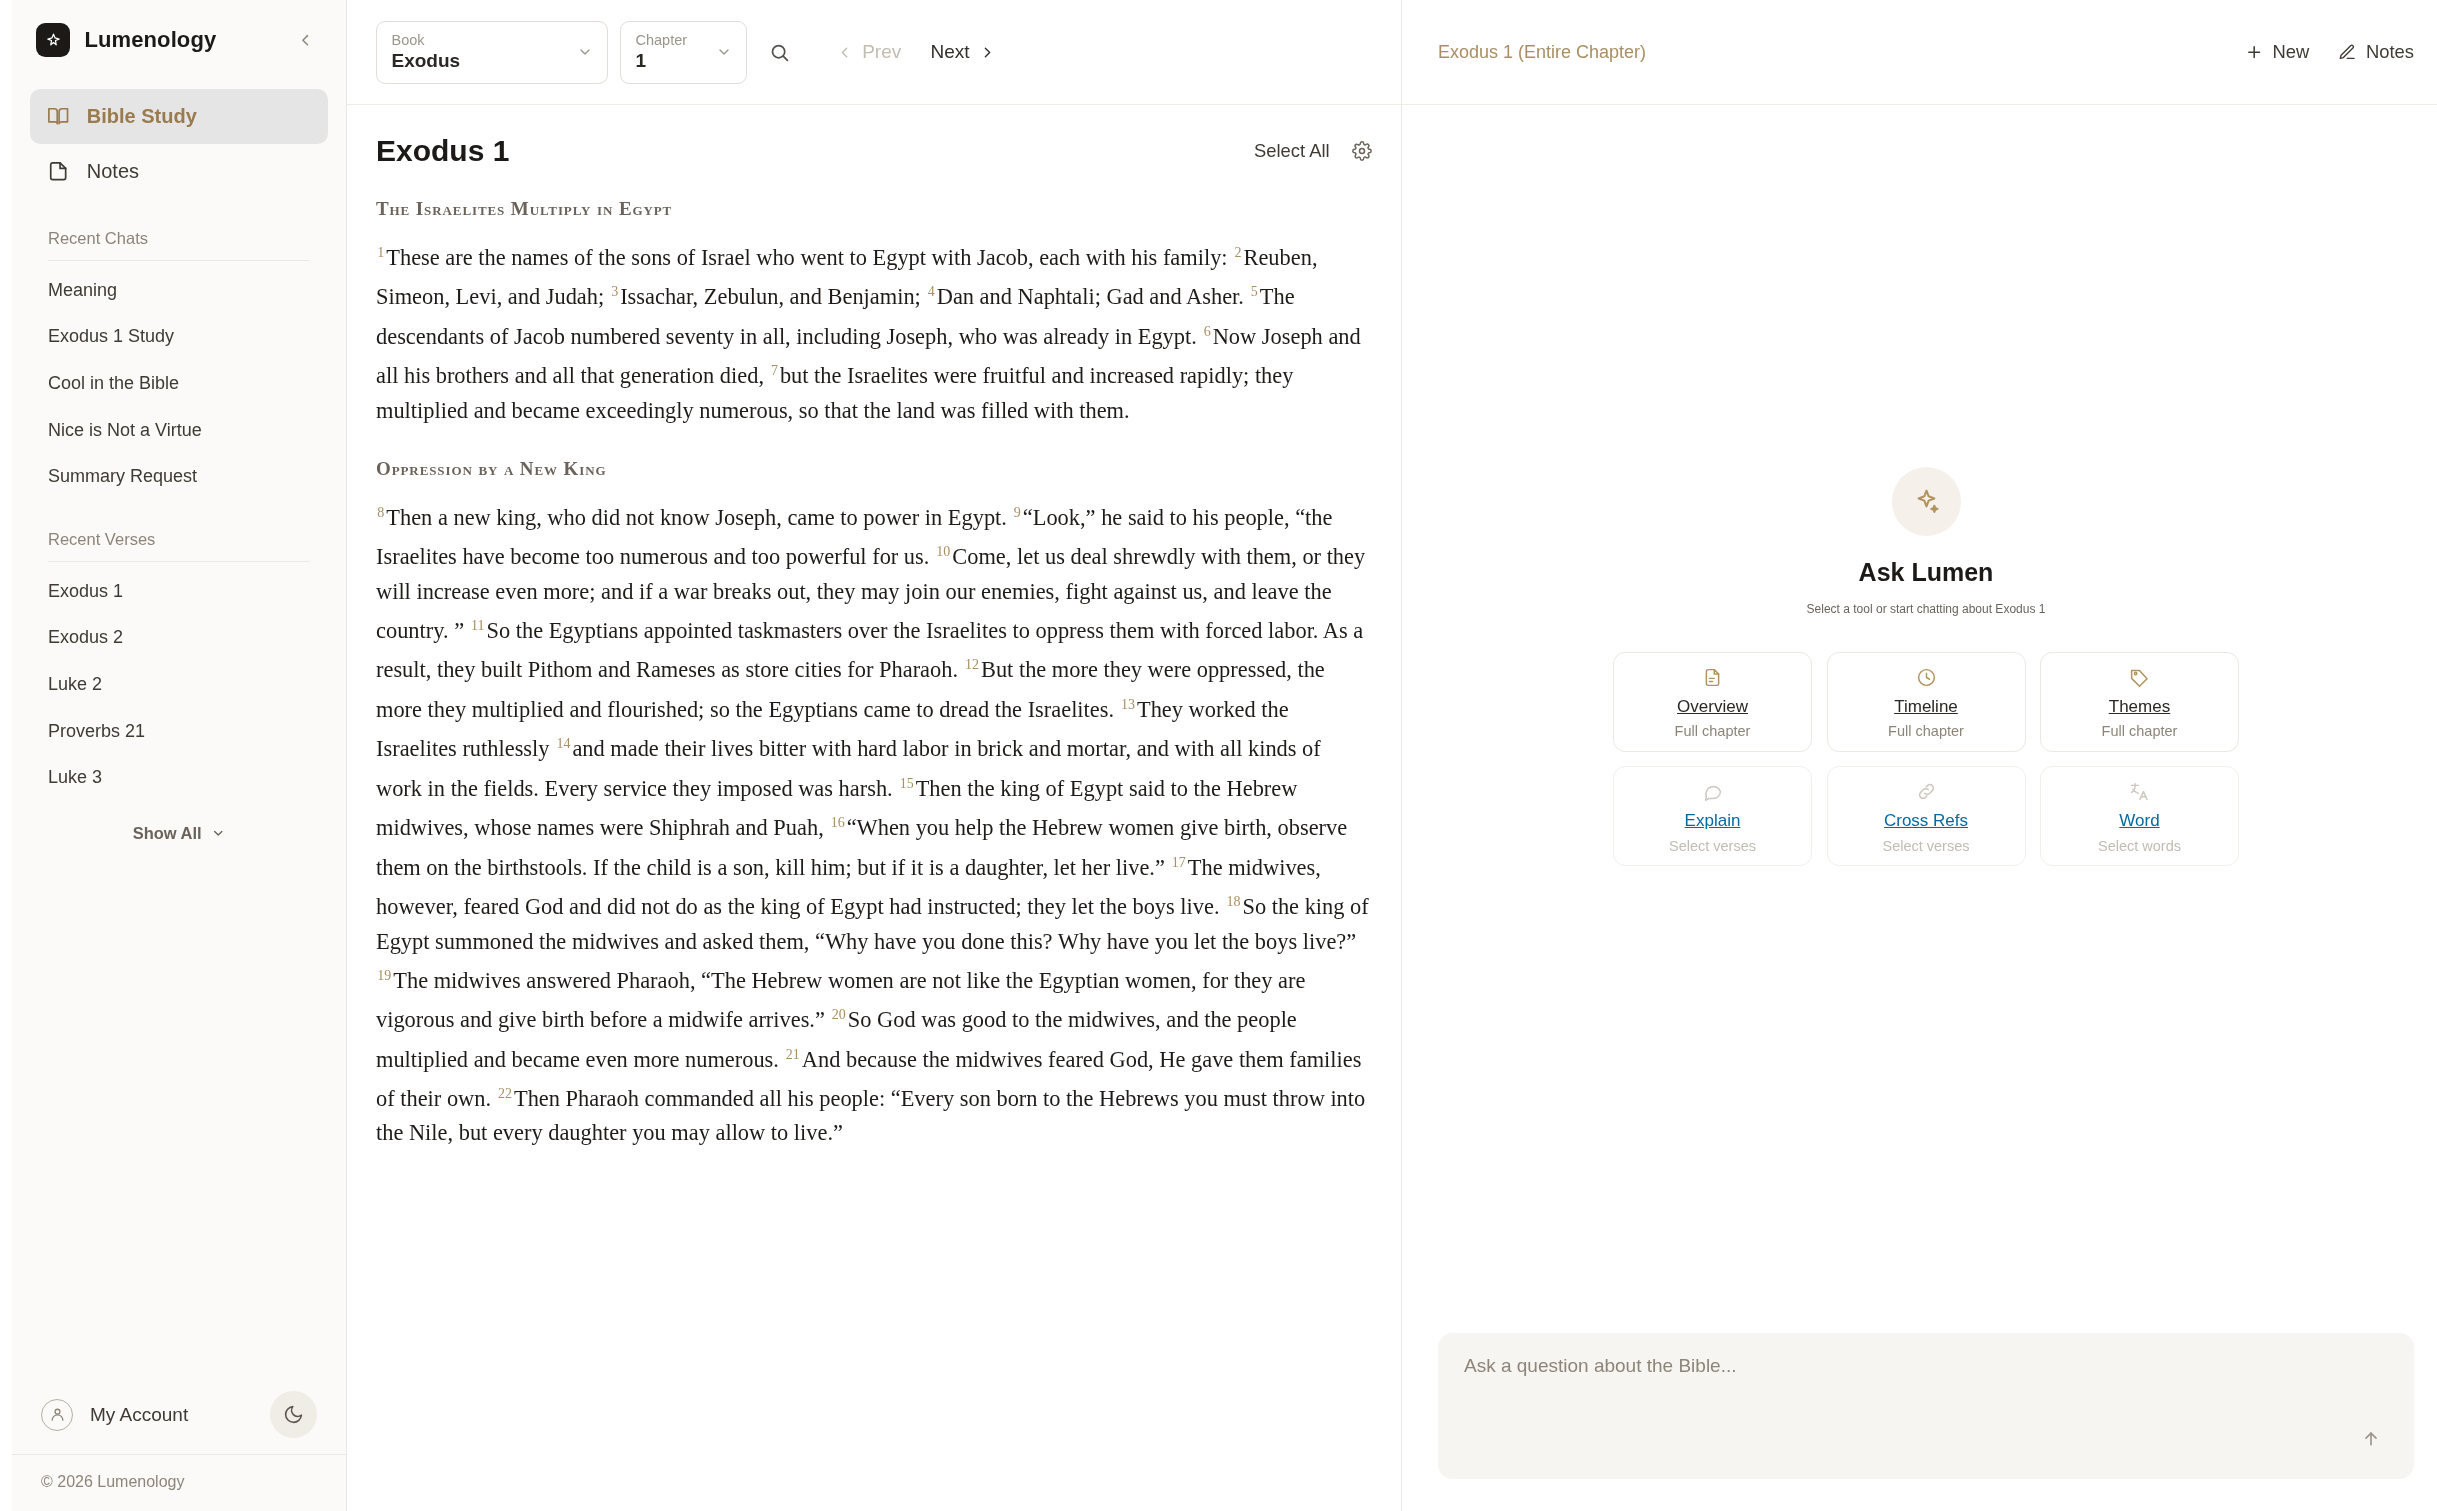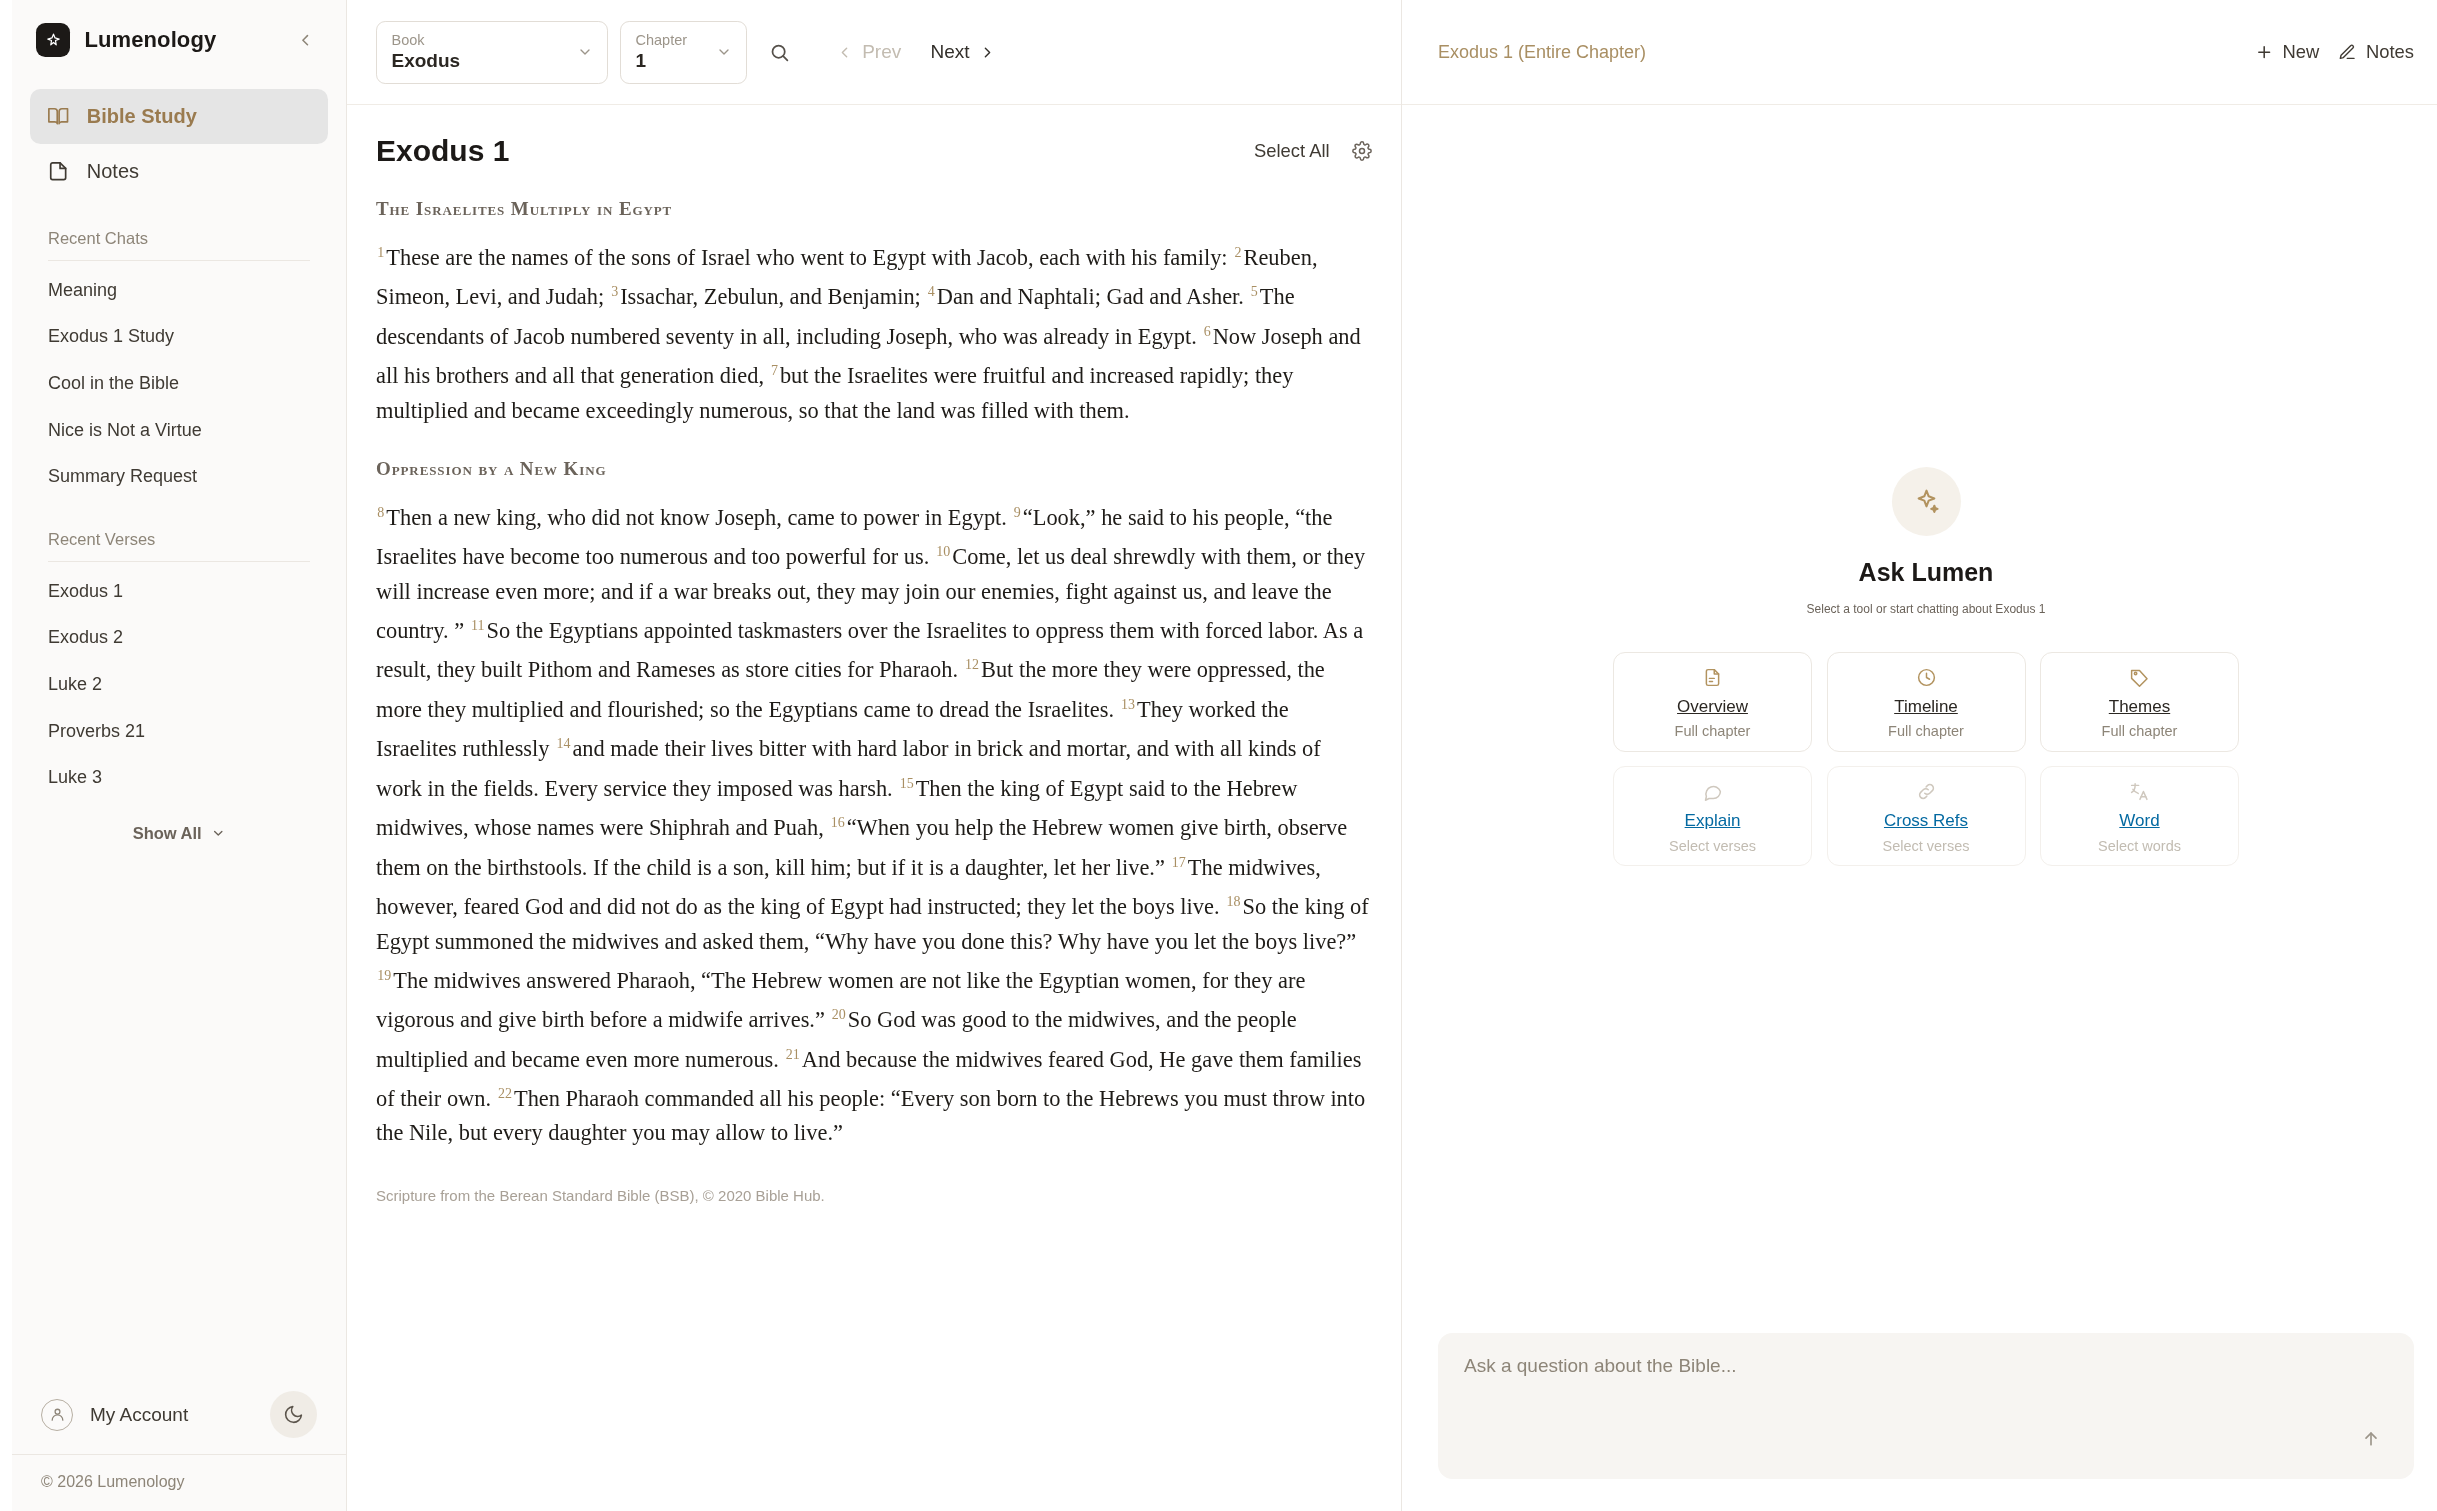--- a/index.html
+++ b/index.html
@@ -145,21 +145,21 @@
   
   .assistant {
     flex: 1 1 auto; height: 100%;
     display: flex; flex-direction: column; background: #fff;
   }
   .asst-top {
     height: 105px; display: flex; align-items: center;
     padding: 0 36px; border-bottom: 0.7px solid #f0ece6;
   }
   .ctx-chip { font-size: 18px; color: #a98f63; }
-  .asst-actions { margin-left: auto; display: flex; align-items: flex-start; gap: 19px; }
+  .asst-actions { margin-left: auto; display: flex; align-items: flex-start; gap: 29px; }
   .asst-action { display: flex; align-items: center; gap: 9.2px; font-size: 18.4px; color: #3f3a33; }
 
   .asst-body {
     flex: 1 1 auto; display: flex; flex-direction: column;
     align-items: center; justify-content: center; padding-bottom: 105px;
   }
   .spark-circle {
     width: 69px; height: 69px; border-radius: 50%;
     background: #f5f1ea; display: flex; align-items: center; justify-content: center;
     color: #b2935f; margin-bottom: 22.4px;
@@ -379,21 +379,20 @@
         <span class="vn">16</span><span>“When you help the Hebrew women give birth, observe them on the birthstools. If the child is a son, kill him; but if it is a daughter, let her live.”</span>
         <span class="vn">17</span><span>The midwives, however, feared God and did not do as the king of Egypt had instructed; they let the boys live.</span>
         <span class="vn">18</span><span>So the king of Egypt summoned the midwives and asked them, “Why have you done this? Why have you let the boys live?”</span>
         <span class="vn">19</span><span>The midwives answered Pharaoh, “The Hebrew women are not like the Egyptian women, for they are vigorous and give birth before a midwife arrives.”</span>
         <span class="vn">20</span><span>So God was good to the midwives, and the people multiplied and became even more numerous.</span>
         <span class="vn">21</span><span>And because the midwives feared God, He gave them families of their own.</span>
         <span class="vn">22</span><span>Then Pharaoh commanded all his people: “Every son born to the Hebrews you must throw into the Nile, but every daughter you may allow to live.”</span>
       </p>
     </div>
 
-    <div class="credit">Scripture from the Berean Standard Bible (BSB), © 2020 Bible Hub.</div>
   </main>
 
   <section class="assistant">
 
     <div class="asst-top">
       <div class="ctx-chip">Exodus 1 (Entire Chapter)</div>
       <div class="asst-actions">
         <div class="asst-action">
           <span>
             <svg viewBox="0 0 24 24" width="18.4" height="18.4" fill="none" stroke="currentColor" stroke-width="2" stroke-linecap="round">

